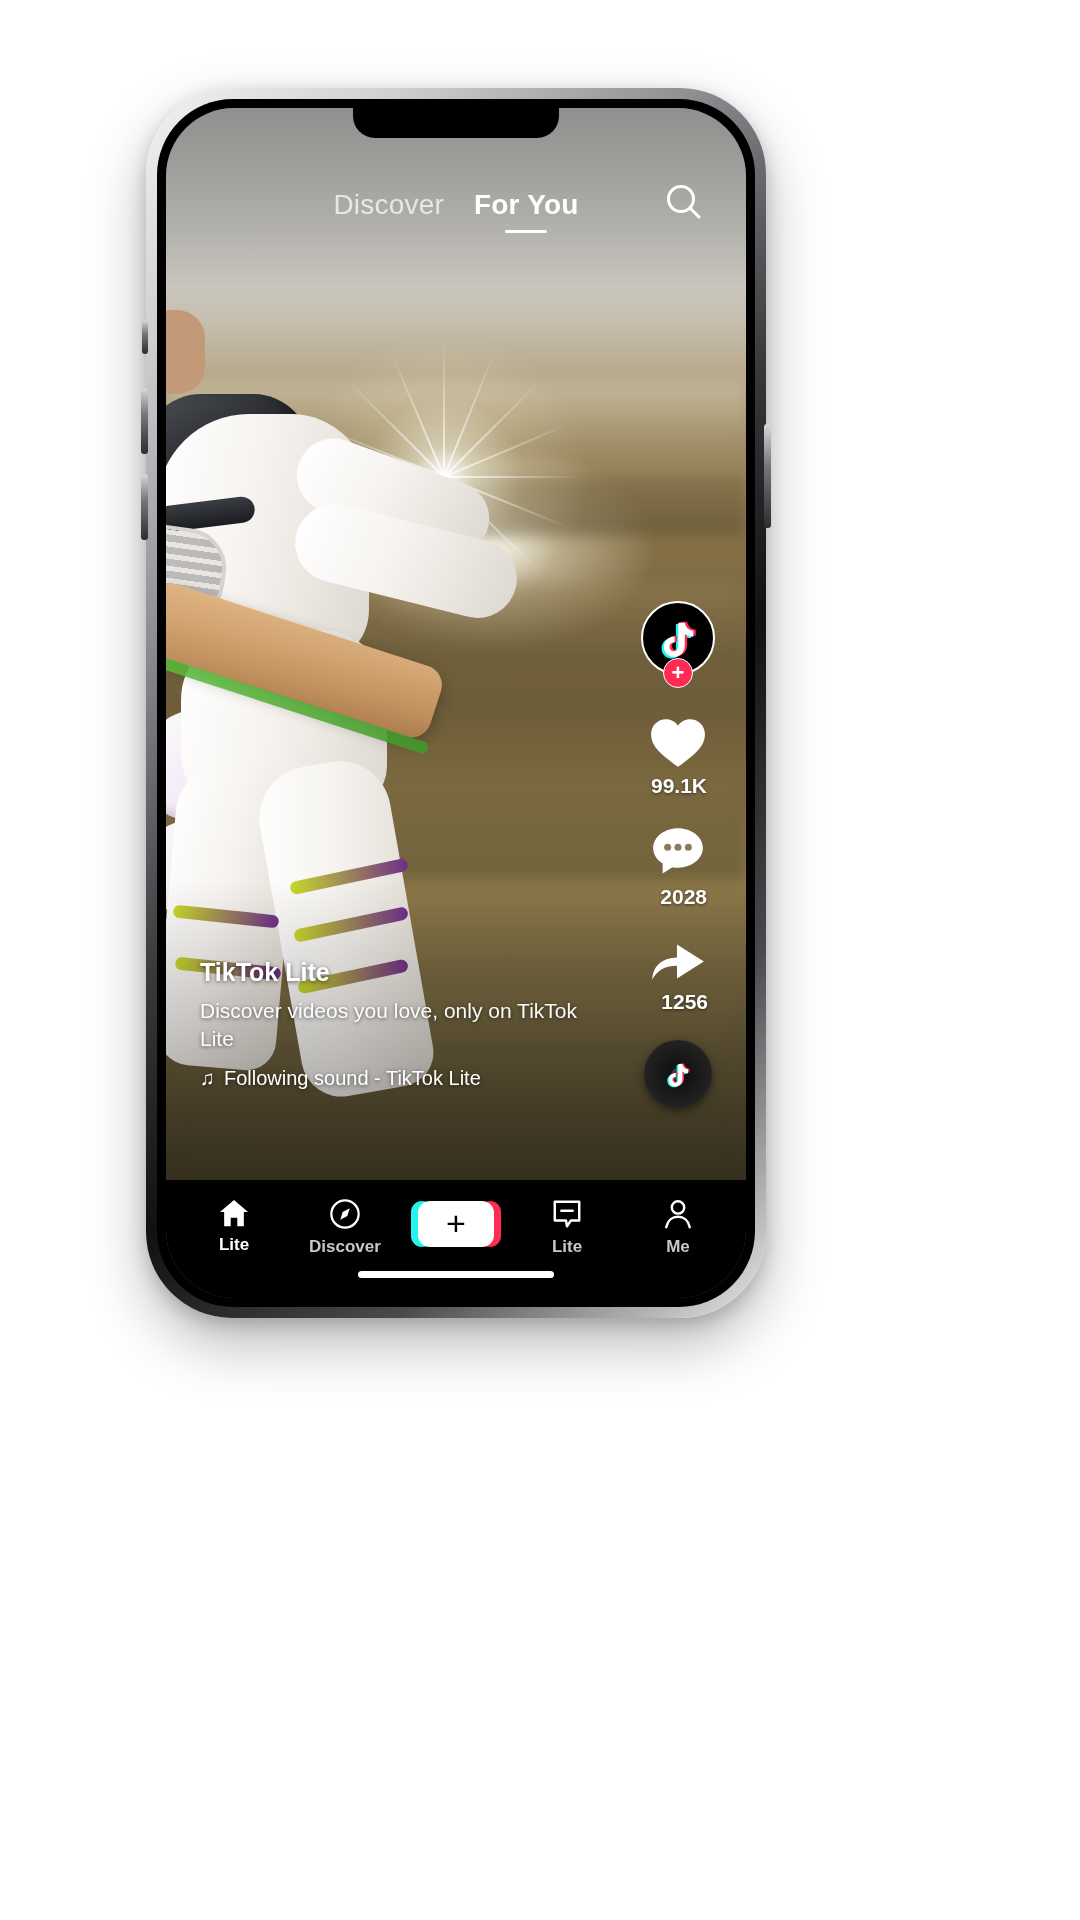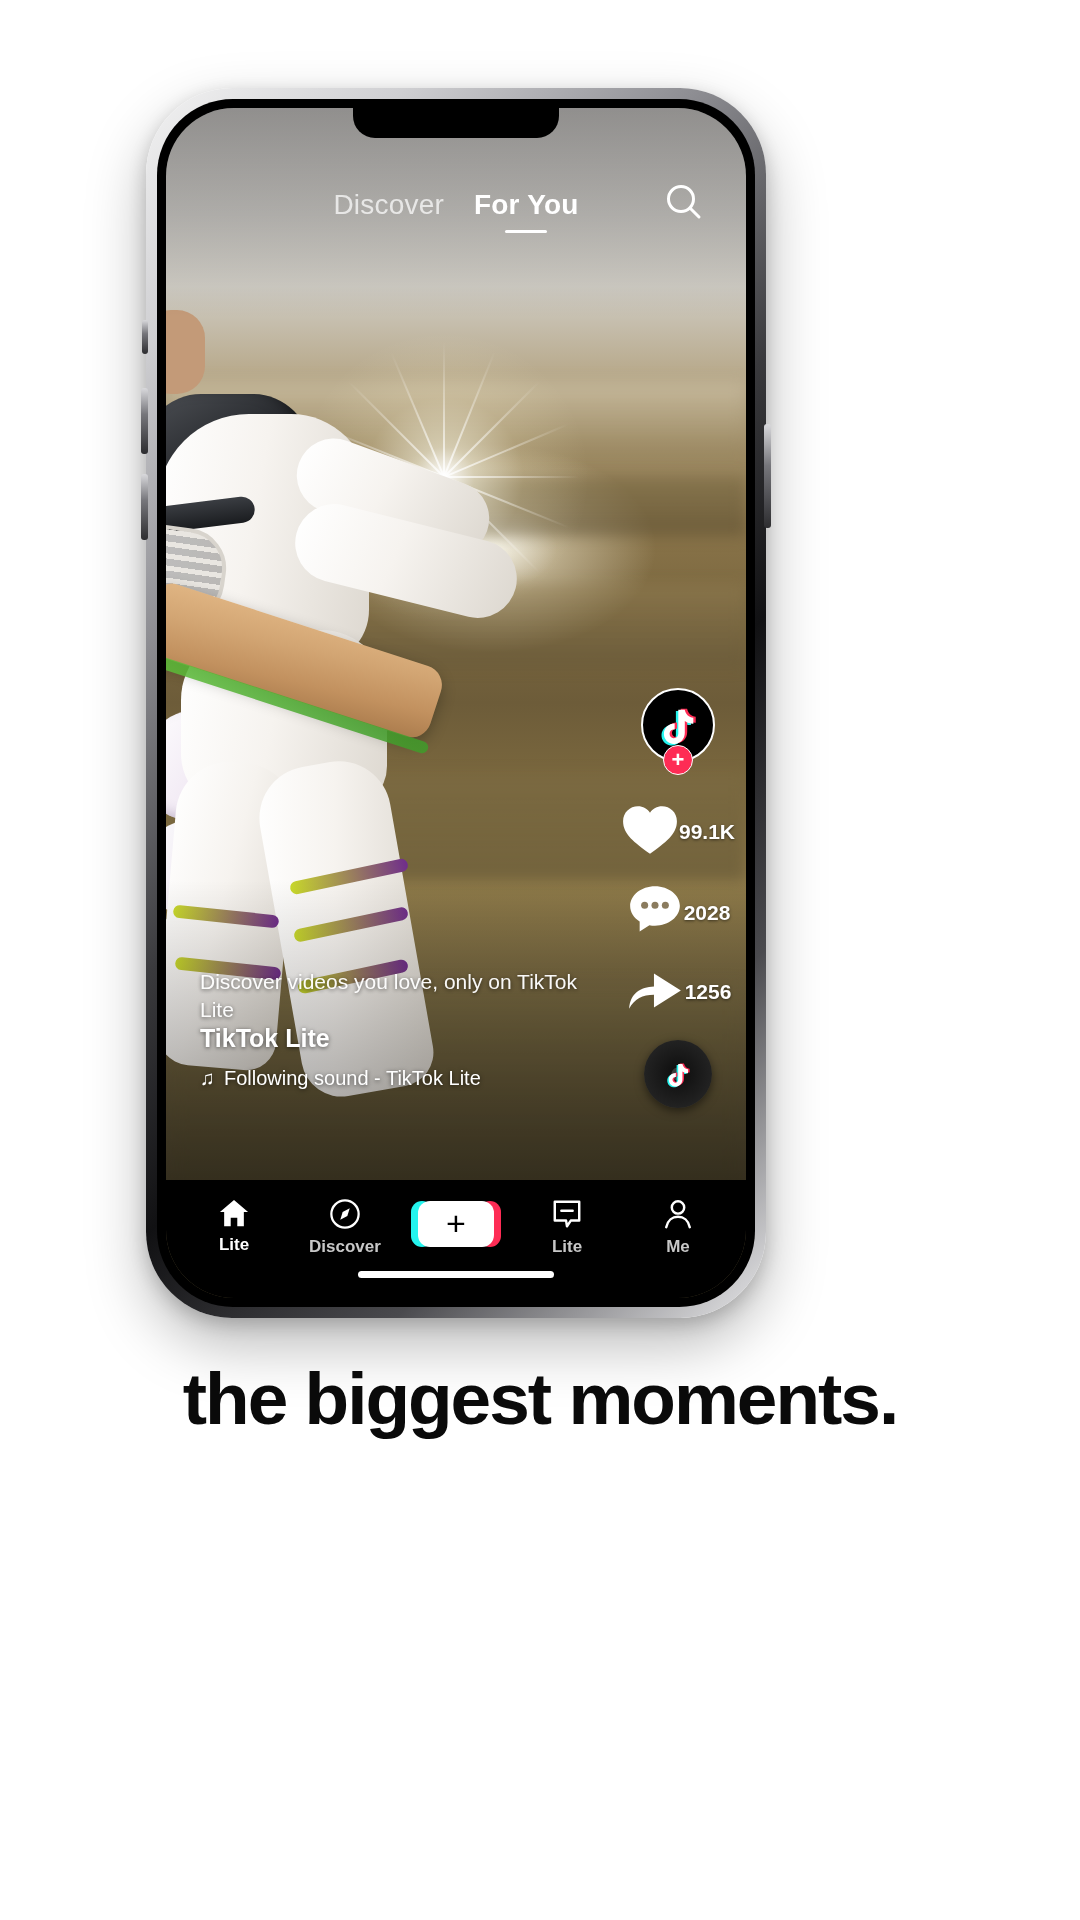--- a/index.html
+++ b/index.html
@@ -160,21 +160,21 @@
     content:""; position:absolute; left:50%; transform:translateX(-50%);
     bottom:0; width:42px; height:3px; background:#fff; border-radius:2px;
   }
   #search-btn { position:absolute; right:40px; top:72px; width:44px; height:44px; z-index:20; }
 
   
   #rail {
     position:absolute; right:12px; bottom:190px; width:112px; z-index:25;
     display:flex; flex-direction:column; align-items:center;
   }
-  .rail-item { display:flex; align-items:center; margin-bottom:26px; }
+  .rail-item { display:flex; flex-direction:column; align-items:flex-end; margin-bottom:26px; }
   .rail-count { color:#fff; font-size:21px; font-weight:700; margin-top:5px;
                 text-shadow:0 1px 3px rgba(0,0,0,.55); }
 
   #avatar-wrap { position:relative; width:74px; height:74px; margin-bottom:40px; }
   #avatar {
     width:74px; height:74px; border-radius:50%;
     background:#000; border:2.5px solid #fff;
     display:flex; align-items:center; justify-content:center; overflow:hidden;
   }
   #follow-badge {
@@ -346,22 +346,22 @@
           <div id="disc">
             <svg viewBox="0 0 48 48" width="30" height="30">
               <path d="M31 8c1.2 5 4.4 7.9 9 8.4v6.2c-3.2.1-6.2-.9-8.9-2.8v12.4c0 7.2-5.6 12.4-12.3 11.6C13 43.1 9 38.3 9.3 32.6c.3-5.8 5.4-10.4 11.2-10.1v6.4c-2.7-.5-5.1 1.4-5.3 4-.2 2.5 1.7 4.7 4.2 4.9 2.7.2 4.9-1.9 4.9-4.6V8H31z" fill="#25f4ee" transform="translate(-2.5,1.5)"></path>
               <path d="M31 8c1.2 5 4.4 7.9 9 8.4v6.2c-3.2.1-6.2-.9-8.9-2.8v12.4c0 7.2-5.6 12.4-12.3 11.6C13 43.1 9 38.3 9.3 32.6c.3-5.8 5.4-10.4 11.2-10.1v6.4c-2.7-.5-5.1 1.4-5.3 4-.2 2.5 1.7 4.7 4.2 4.9 2.7.2 4.9-1.9 4.9-4.6V8H31z" fill="#fe2c55" transform="translate(2.5,-1)"></path>
               <path d="M31 8c1.2 5 4.4 7.9 9 8.4v6.2c-3.2.1-6.2-.9-8.9-2.8v12.4c0 7.2-5.6 12.4-12.3 11.6C13 43.1 9 38.3 9.3 32.6c.3-5.8 5.4-10.4 11.2-10.1v6.4c-2.7-.5-5.1 1.4-5.3 4-.2 2.5 1.7 4.7 4.2 4.9 2.7.2 4.9-1.9 4.9-4.6V8H31z" fill="#fff"></path>
             </svg>
           </div>
         </div>
 
         <div id="caption">
+          <div id="cap-user">TikTok Lite</div>
           <div id="cap-desc">Discover videos you love, only on TikTok Lite</div>
-          <div id="cap-user">TikTok Lite</div>
           <div id="cap-music">
             <span>♫</span>
             <span>Following sound - TikTok Lite</span>
           </div>
         </div>
 
         <div id="tabbar">
 
           <div class="tab">
             <svg viewBox="0 0 34 32" width="32" height="30">
@@ -400,16 +400,15 @@
             <div class="tab-label">Me</div>
           </div>
         </div>
 
         <div id="home-indicator"></div>
       </div>
     </div>
   </div>
 
   <div id="headline">
-    <span class="l2">the biggest moments.</span>
   </div>
 
 </div>
 
 </body></html>

